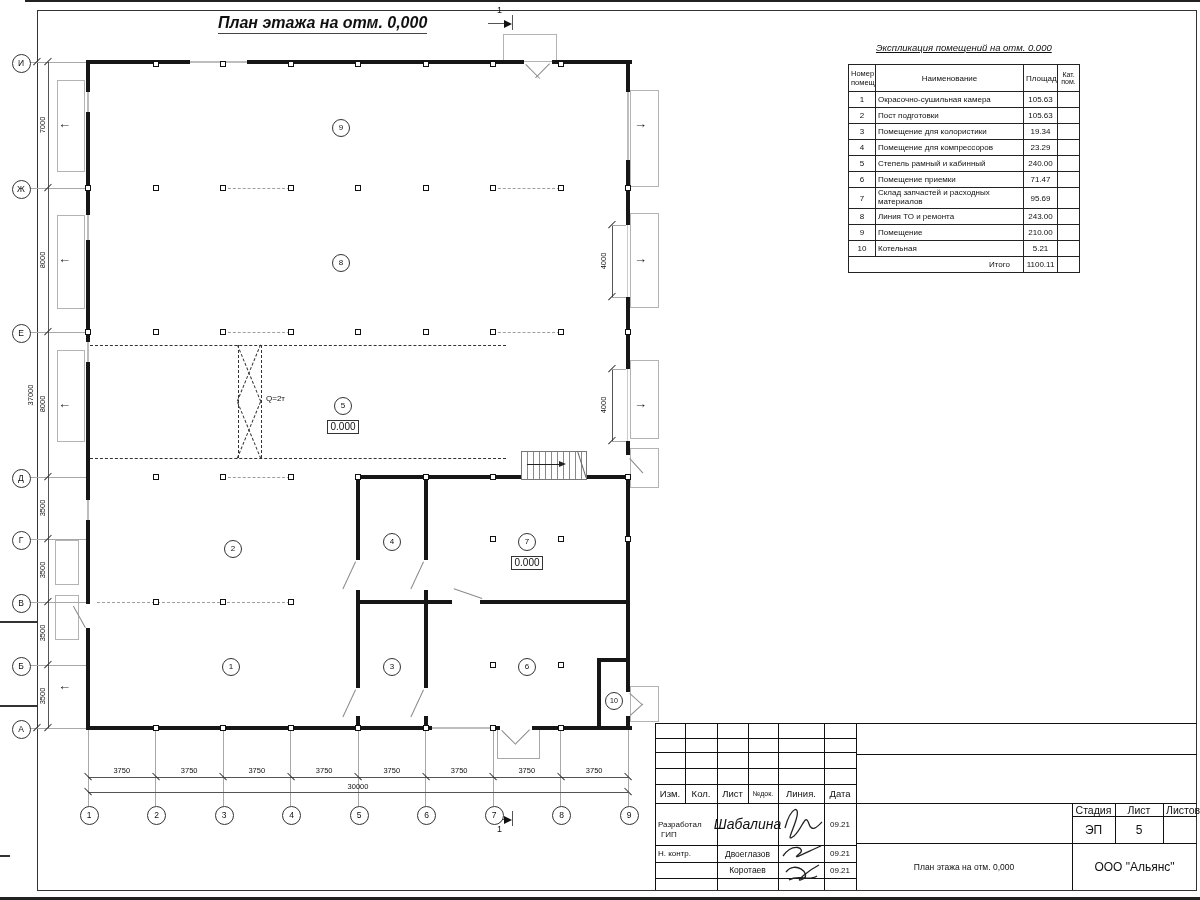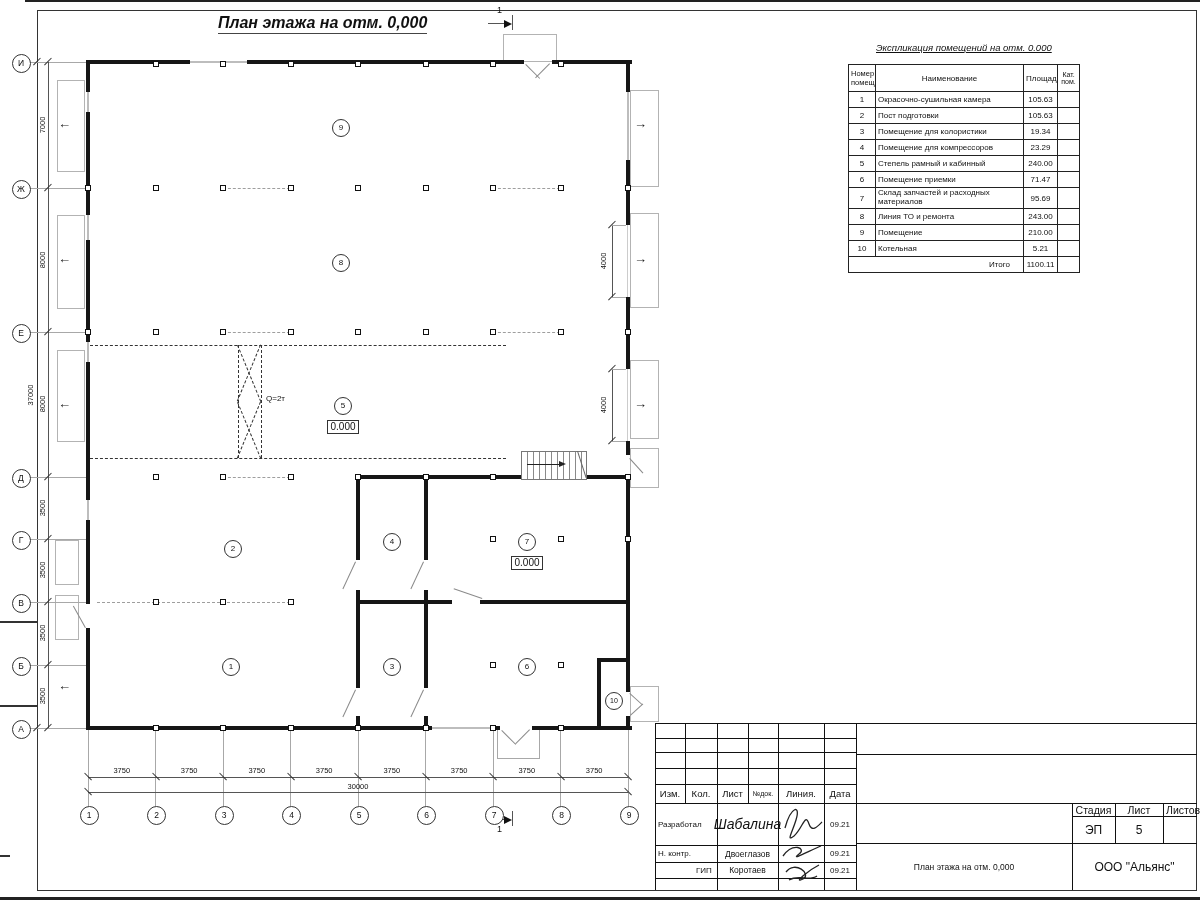--- a/index.html
+++ b/index.html
@@ -441,21 +441,21 @@
   <div class="tbc" style="left:748px;top:784px;width:30px;height:19px;font-size:7px;">№док.</div>
   <div class="tbc" style="left:778px;top:784px;width:46px;height:19px;font-size:9.5px;">Линия.</div>
   <div class="tbc" style="left:824px;top:784px;width:32px;height:19px;font-size:9.5px;">Дата</div>
 
   <div class="tbc" style="left:655px;top:803px;width:62px;height:42px;font-size:8px;justify-content:flex-start;padding-left:3px;">Разработал</div>
   <div class="tbc" style="left:717px;top:803px;width:61px;height:42px;font-size:14px;font-style:italic;">Шабалина</div>
   <div class="tbc" style="left:824px;top:803px;width:32px;height:42px;font-size:8px;">09.21</div>
   <div class="tbc" style="left:655px;top:845px;width:62px;height:17px;font-size:8px;justify-content:flex-start;padding-left:3px;">Н. контр.</div>
   <div class="tbc" style="left:717px;top:845px;width:61px;height:17px;font-size:8.5px;">Двоеглазов</div>
   <div class="tbc" style="left:824px;top:845px;width:32px;height:17px;font-size:8px;">09.21</div>
-  <div class="tbc" style="left:655px;top:862px;width:62px;height:16px;font-size:8px;justify-content:flex-start;padding-left:15px;margin-left:26px;">ГИП</div>
+  <div class="tbc" style="left:655px;top:826px;width:62px;height:16px;font-size:8px;justify-content:flex-start;padding-left:6px;">ГИП</div>
   <div class="tbc" style="left:717px;top:862px;width:61px;height:16px;font-size:8.5px;">Коротаев</div>
   <div class="tbc" style="left:824px;top:862px;width:32px;height:16px;font-size:8px;">09.21</div>
 
   <svg style="position:absolute;left:779px;top:800px;" width="45" height="44" viewBox="0 0 45 44">
     <path d="M6 28 C12 6, 22 4, 17 20 C13 33, 7 42, 15 36 C24 28, 26 12, 30 24 C33 33, 39 26, 43 22" fill="none" stroke="#222" stroke-width="1.3"></path>
   </svg>
   <svg style="position:absolute;left:779px;top:840px;" width="45" height="45" viewBox="0 0 45 45">
     <path d="M4 16 C14 2, 28 8, 20 14 C10 22, 32 10, 42 6 M7 32 C16 20, 33 34, 24 39 C13 44, 30 30, 40 25 M10 40 C20 34, 30 42, 38 36" fill="none" stroke="#222" stroke-width="1.3"></path>
   </svg>
 

